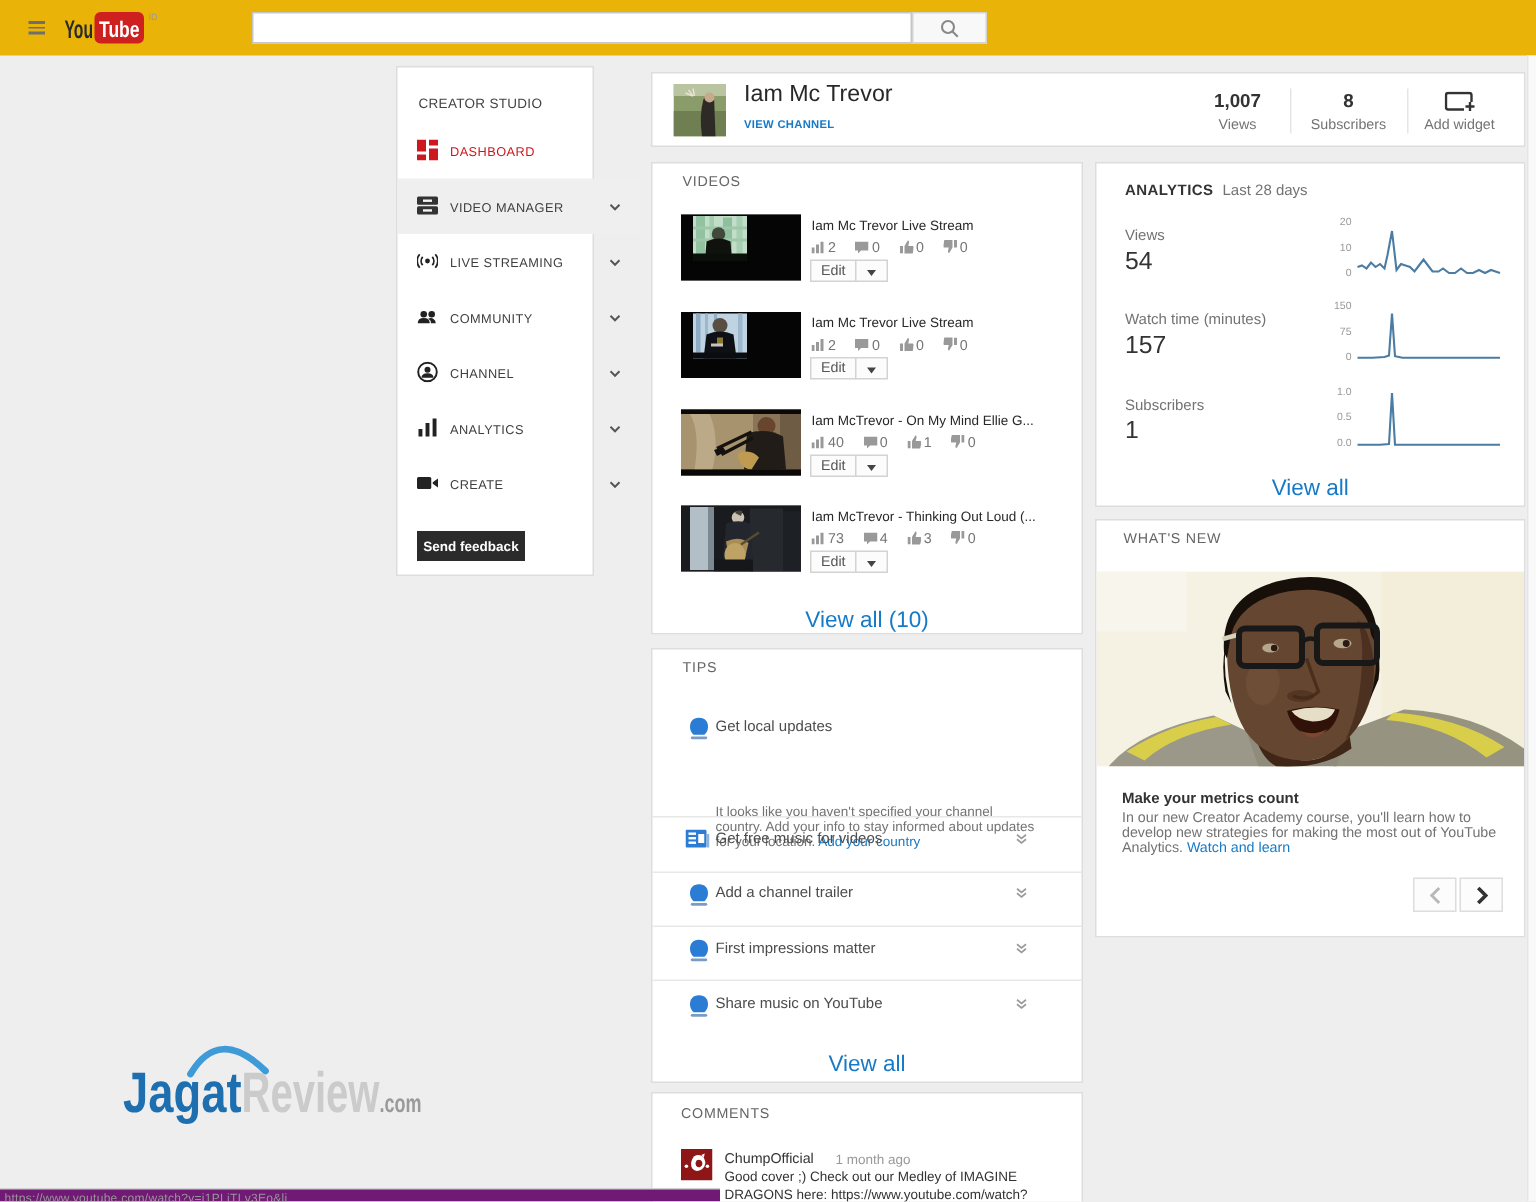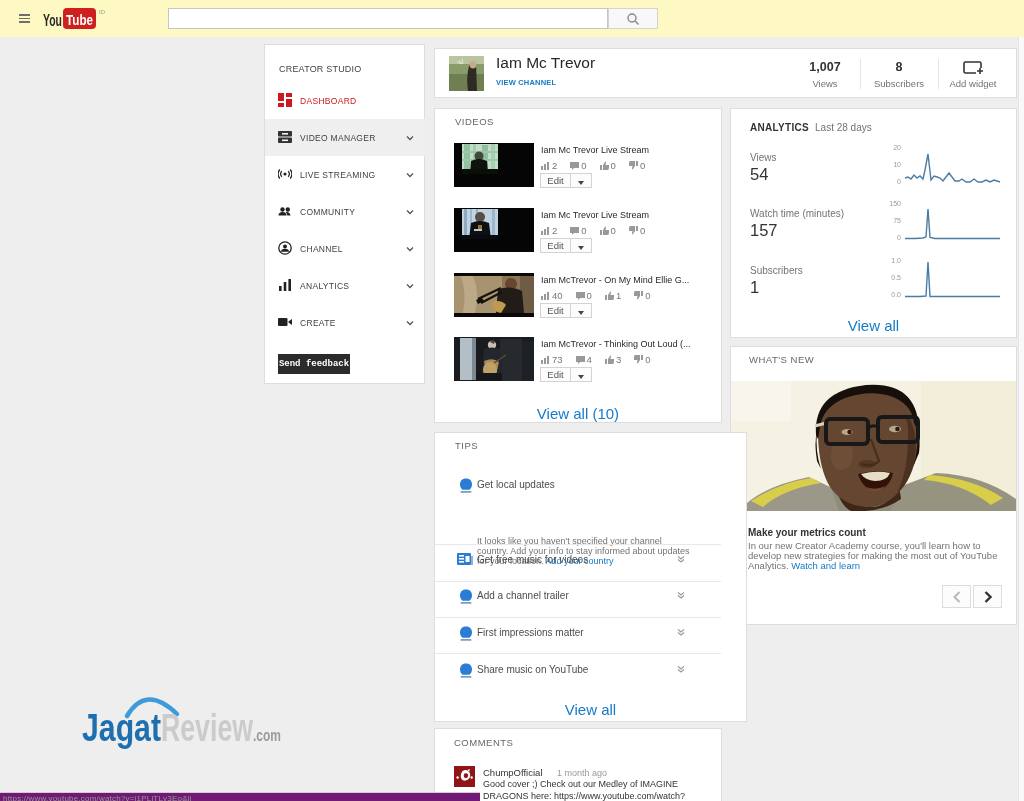--- a/index.html
+++ b/index.html
@@ -3,37 +3,37 @@
 <meta charset="utf-8">
 <style>
 * { margin:0; padding:0; box-sizing:border-box; }
 html,body { width:1024px; height:801px; overflow:hidden; }
 body { background:#eee; font-family:"Liberation Sans", sans-serif; position:relative; }
 .abs { position:absolute; }
 .card { position:absolute; background:#fff; border:1px solid #ddd; }
 .cardhead { font-size:9.5px; color:#666; letter-spacing:.5px; }
 .blue { color:#167ac6; }
 
-#topbar { position:absolute; left:0; top:0; width:1024px; height:37px; background:#fef9c3; }
+#topbar { position:absolute; left:0; top:0; width:1024px; height:37px; background:#eab308; }
 #burger { position:absolute; left:19px; top:14px; width:11px; height:10px; }
 #burger div { height:1.5px; background:#6e6e6e; margin-bottom:2.2px; }
 #logo { position:absolute; left:43px; top:8px; width:70px; height:25px; }
 #searchbox { position:absolute; left:168px; top:8px; width:440px; height:21px; background:#fff; border:1px solid #c6c6c6; }
 #searchbtn { position:absolute; left:608px; top:8px; width:50px; height:21px; background:#f8f8f8; border:1px solid #d3d3d3; text-align:center; }
 
 #rightstrip { position:absolute; right:0; top:37px; width:6px; height:764px; background:#f9f9f9; border-left:1px solid #e5e5e5;}
 
-#sidebar { left:264px; top:44px; width:161px; height:340px; }
+#sidebar { left:264px; top:44px; width:132px; height:340px; }
 #sidebar .cs { position:absolute; left:14px; top:19px; font-size:9px; color:#444; letter-spacing:.2px; }
 .mrow { position:absolute; left:0; width:161px; height:37px; }
 .mrow .mic { position:absolute; left:13px; top:11px; width:14px; height:14px; }
 .mrow .mtx { position:absolute; left:35px; top:14px; font-size:8.5px; letter-spacing:.3px; color:#3f3f3f; }
 .mrow .chev { position:absolute; right:12px; top:15px; }
 .chevi { width:8px; height:8px; display:inline-block; }
-#sendfb { position:absolute; left:13px; top:309px; width:72px; height:20px; background:#2b2b2b; color:#fff; font-size:9px; font-weight:bold; text-align:center; line-height:20px;font-family:Liberation Mono, monospace; }
+#sendfb { position:absolute; left:13px; top:309px; width:72px; height:20px; background:#2b2b2b; color:#fff; font-size:9px; font-weight:bold; text-align:center; line-height:20px; }
 
 #chead { left:434px; top:48px; width:583px; height:50px; }
 #chead .avatar { position:absolute; left:14px; top:7px; width:35px; height:35px; }
 #chead .cname { position:absolute; left:61px; top:5px; font-size:15.5px; color:#282828; }
 #chead .vch { position:absolute; left:61px; top:29px; font-size:7.5px; font-weight:bold; color:#167ac6; letter-spacing:.2px; }
 #chead .stat { position:absolute; top:11px; text-align:center; }
 #chead .stat .n { font-size:12.5px; font-weight:bold; color:#333; }
 #chead .stat .l { font-size:9.5px; color:#737373; margin-top:4px; }
 #chead .vsep { position:absolute; top:10px; width:1px; height:30px; background:#e5e5e5; }
 
@@ -59,21 +59,21 @@
 .metric .mv { font-size:16.5px; color:#333; margin-top:2px; }
 .spark { position:absolute; }
 
 #whatsnew { left:730px; top:346px; width:287px; height:279px; }
 #whatsnew .hd { position:absolute; left:18px; top:7px; }
 #wnphoto { position:absolute; left:0; top:34px; width:285px; height:130px; }
 #wntitle { position:absolute; left:17px; top:180px; font-size:10px; font-weight:bold; color:#333; }
 #wntext { position:absolute; left:17px; top:194px; width:272px; font-size:9.5px; color:#737373; line-height:10px; }
 .navbtn { position:absolute; top:238px; width:29px; height:23px; background:#fcfcfc; border:1px solid #ddd; text-align:center; }
 
-#tips { left:434px; top:432px; width:313px; height:290px; }
+#tips { left:434px; top:432px; width:288px; height:290px; }
 #tips .hd { position:absolute; left:20px; top:7px; }
 .tiprow { position:absolute; left:0; width:286px; }
 .tipico { position:absolute; left:22px; }
 .tiptitle { position:absolute; left:42px; font-size:10px; color:#4c4c4c; }
 .tipchev { position:absolute; left:242px; }
 .tipdiv { position:absolute; left:0; width:286px; height:1px; background:#e8e8e8; }
 #tiptext { position:absolute; left:42px; top:68px; width:250px; font-size:9px; color:#737373; line-height:10px;margin-top:35px; }
 
 #comments { left:434px; top:728px; width:288px; height:100px; }
 #comments .hd { position:absolute; left:19px; top:8px; }

